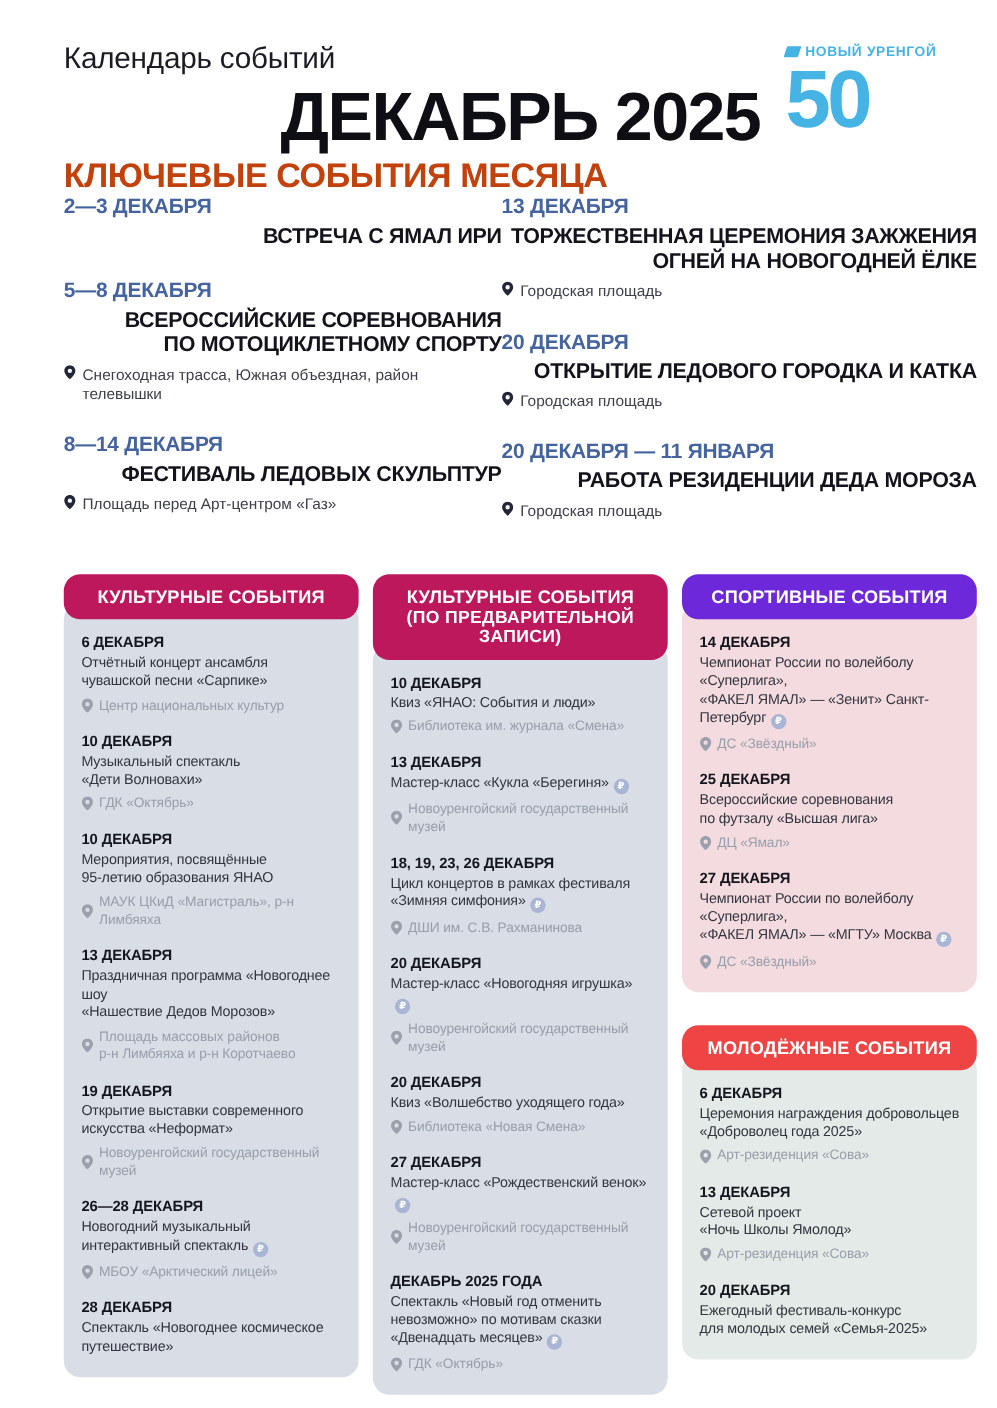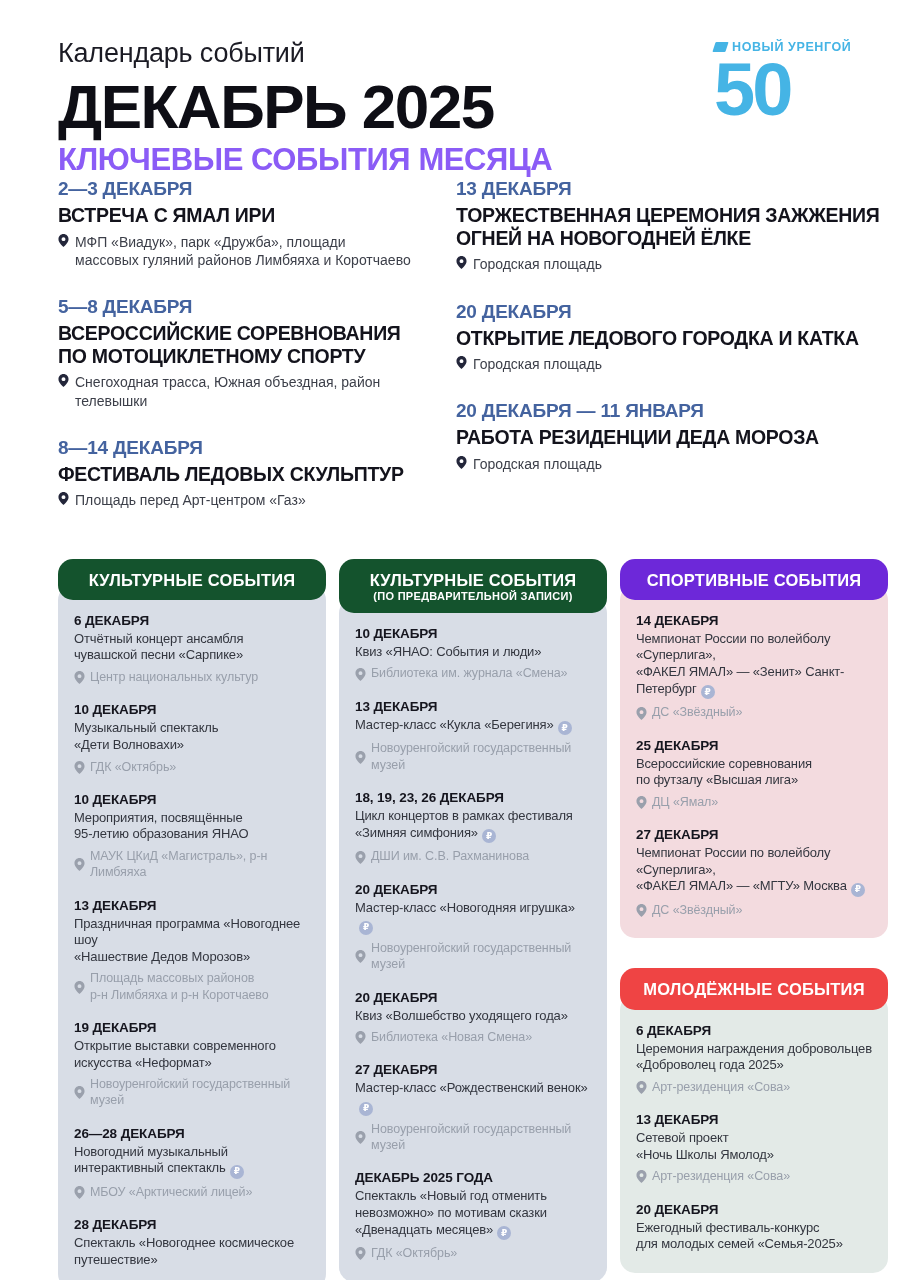--- a/index.html
+++ b/index.html
@@ -3,47 +3,47 @@
 <meta charset="utf-8">
 <style>
   html,body{margin:0;padding:0;background:#ffffff;}
   body{font-family:"Liberation Sans","DejaVu Sans",sans-serif;color:#16161f;}
   .page{position:relative;width:906px;height:1280px;box-sizing:border-box;
         padding:38px 18px 0 58px;overflow:hidden;background:#fff;}
 
   
   .eyebrow{font-size:27px;color:#1b1b24;letter-spacing:-0.2px;}
   .page-title{font-size:62px;font-weight:900;letter-spacing:-1.5px;line-height:1.02;
-              color:#0e0e15;margin-top:6px;}
-  .page-subtitle{font-size:31px;font-weight:900;color:#8b5cf6;letter-spacing:-0.4px;margin-top:4px;}
+              color:#0e0e15;margin-top:6px;text-align:center;}
+  .page-subtitle{font-size:31px;font-weight:900;color:#c2410c;letter-spacing:-0.4px;margin-top:4px;}
 
   .logo50{position:absolute;top:40px;right:42px;width:150px;text-align:left;}
   .logo50-top{display:flex;align-items:center;gap:5px;color:#45b4e5;
               font-size:12.5px;font-weight:800;letter-spacing:0.6px;white-space:nowrap;}
   .flag{width:13px;height:10px;background:#45b4e5;transform:skewX(-18deg);border-radius:1px;}
   .logo50-num{color:#45b4e5;font-size:74px;font-weight:900;line-height:0.92;letter-spacing:-3px;margin-top:2px;}
 
   
   .key-events{display:grid;grid-template-columns:398px 1fr;}
   .ke{margin-bottom:27px;}
   .ke-date{color:#44639f;font-weight:800;font-size:19px;letter-spacing:-0.2px;}
   .ke-title{font-weight:800;font-size:19.5px;color:#13131c;line-height:1.16;
-            letter-spacing:-0.3px;margin-top:4px;white-space:pre-line;}
+            letter-spacing:-0.3px;margin-top:4px;white-space:pre-line;text-align:right;}
   .ke-loc{margin-top:6px;display:flex;gap:6px;font-size:14px;color:#3c3f49;
           line-height:1.3;white-space:pre-line;align-items:flex-start;}
   .ke-loc svg{flex:0 0 auto;margin-top:1px;color:#23263a;}
 
   
   .cards{display:grid;grid-template-columns:repeat(3,1fr);gap:13px;margin-top:22px;align-items:start;}
   .card{position:relative;}
   .card-header{position:relative;z-index:2;border-radius:15px;color:#fff;text-align:center;
                padding:12px 6px 11px;font-weight:800;font-size:16.5px;letter-spacing:0.2px;line-height:1.1;}
-  .card-subtitle{font-size:11px;font-weight:800;letter-spacing:0.3px;margin-top:1px;}
+  .card-subtitle{font-size:16px;font-weight:800;letter-spacing:0.3px;margin-top:1px;}
   .card-body{border-radius:15px;margin-top:-15px;padding:28px 15px 14px 16px;}
-  .theme-blue .card-header{background:#14532d;}
+  .theme-blue .card-header{background:#be185d;}
   .theme-blue .card-body{background:#d8dde6;}
   .theme-red .card-header{background:#6d28d9;}
   .theme-red .card-body{background:#f3dbdf;}
   .theme-sage .card-header{background:#ef4444;}
   .theme-sage .card-body{background:#e3eae7;}
   .card+.card{margin-top:30px;}
 
   .ev{margin-bottom:17px;}
   .ev:last-child{margin-bottom:6px;}
   .ev-date{font-size:13.5px;font-weight:800;color:#15151e;letter-spacing:-0.1px;}
@@ -71,24 +71,20 @@
       <span>НОВЫЙ УРЕНГОЙ</span>
     </div>
     <div class="logo50-num">50</div>
   </div>
 
   <div class="key-events">
     <div id="ke-left">
         <div class="ke">
           <div class="ke-date">2—3 ДЕКАБРЯ</div>
           <div class="ke-title">ВСТРЕЧА С ЯМАЛ ИРИ</div>
-          <div class="ke-loc"><svg width="11" height="13" viewBox="0 0 24 28" fill="currentColor">
-              <path d="M12 0C5.9 0 1 4.9 1 11c0 8 11 17 11 17s11-9 11-17C23 4.9 18.1 0 12 0zm0 15.3a4.3 4.3 0 1 1 0-8.6 4.3 4.3 0 0 1 0 8.6z"></path>
-            </svg><span>МФП «Виадук», парк «Дружба», площади
-массовых гуляний районов Лимбяяха и Коротчаево</span></div>
         </div>
         <div class="ke">
           <div class="ke-date">5—8 ДЕКАБРЯ</div>
           <div class="ke-title">ВСЕРОССИЙСКИЕ СОРЕВНОВАНИЯ
 ПО МОТОЦИКЛЕТНОМУ СПОРТУ</div>
           <div class="ke-loc"><svg width="11" height="13" viewBox="0 0 24 28" fill="currentColor">
               <path d="M12 0C5.9 0 1 4.9 1 11c0 8 11 17 11 17s11-9 11-17C23 4.9 18.1 0 12 0zm0 15.3a4.3 4.3 0 1 1 0-8.6 4.3 4.3 0 0 1 0 8.6z"></path>
             </svg><span>Снегоходная трасса, Южная объездная, район телевышки</span></div>
         </div>
         <div class="ke">

